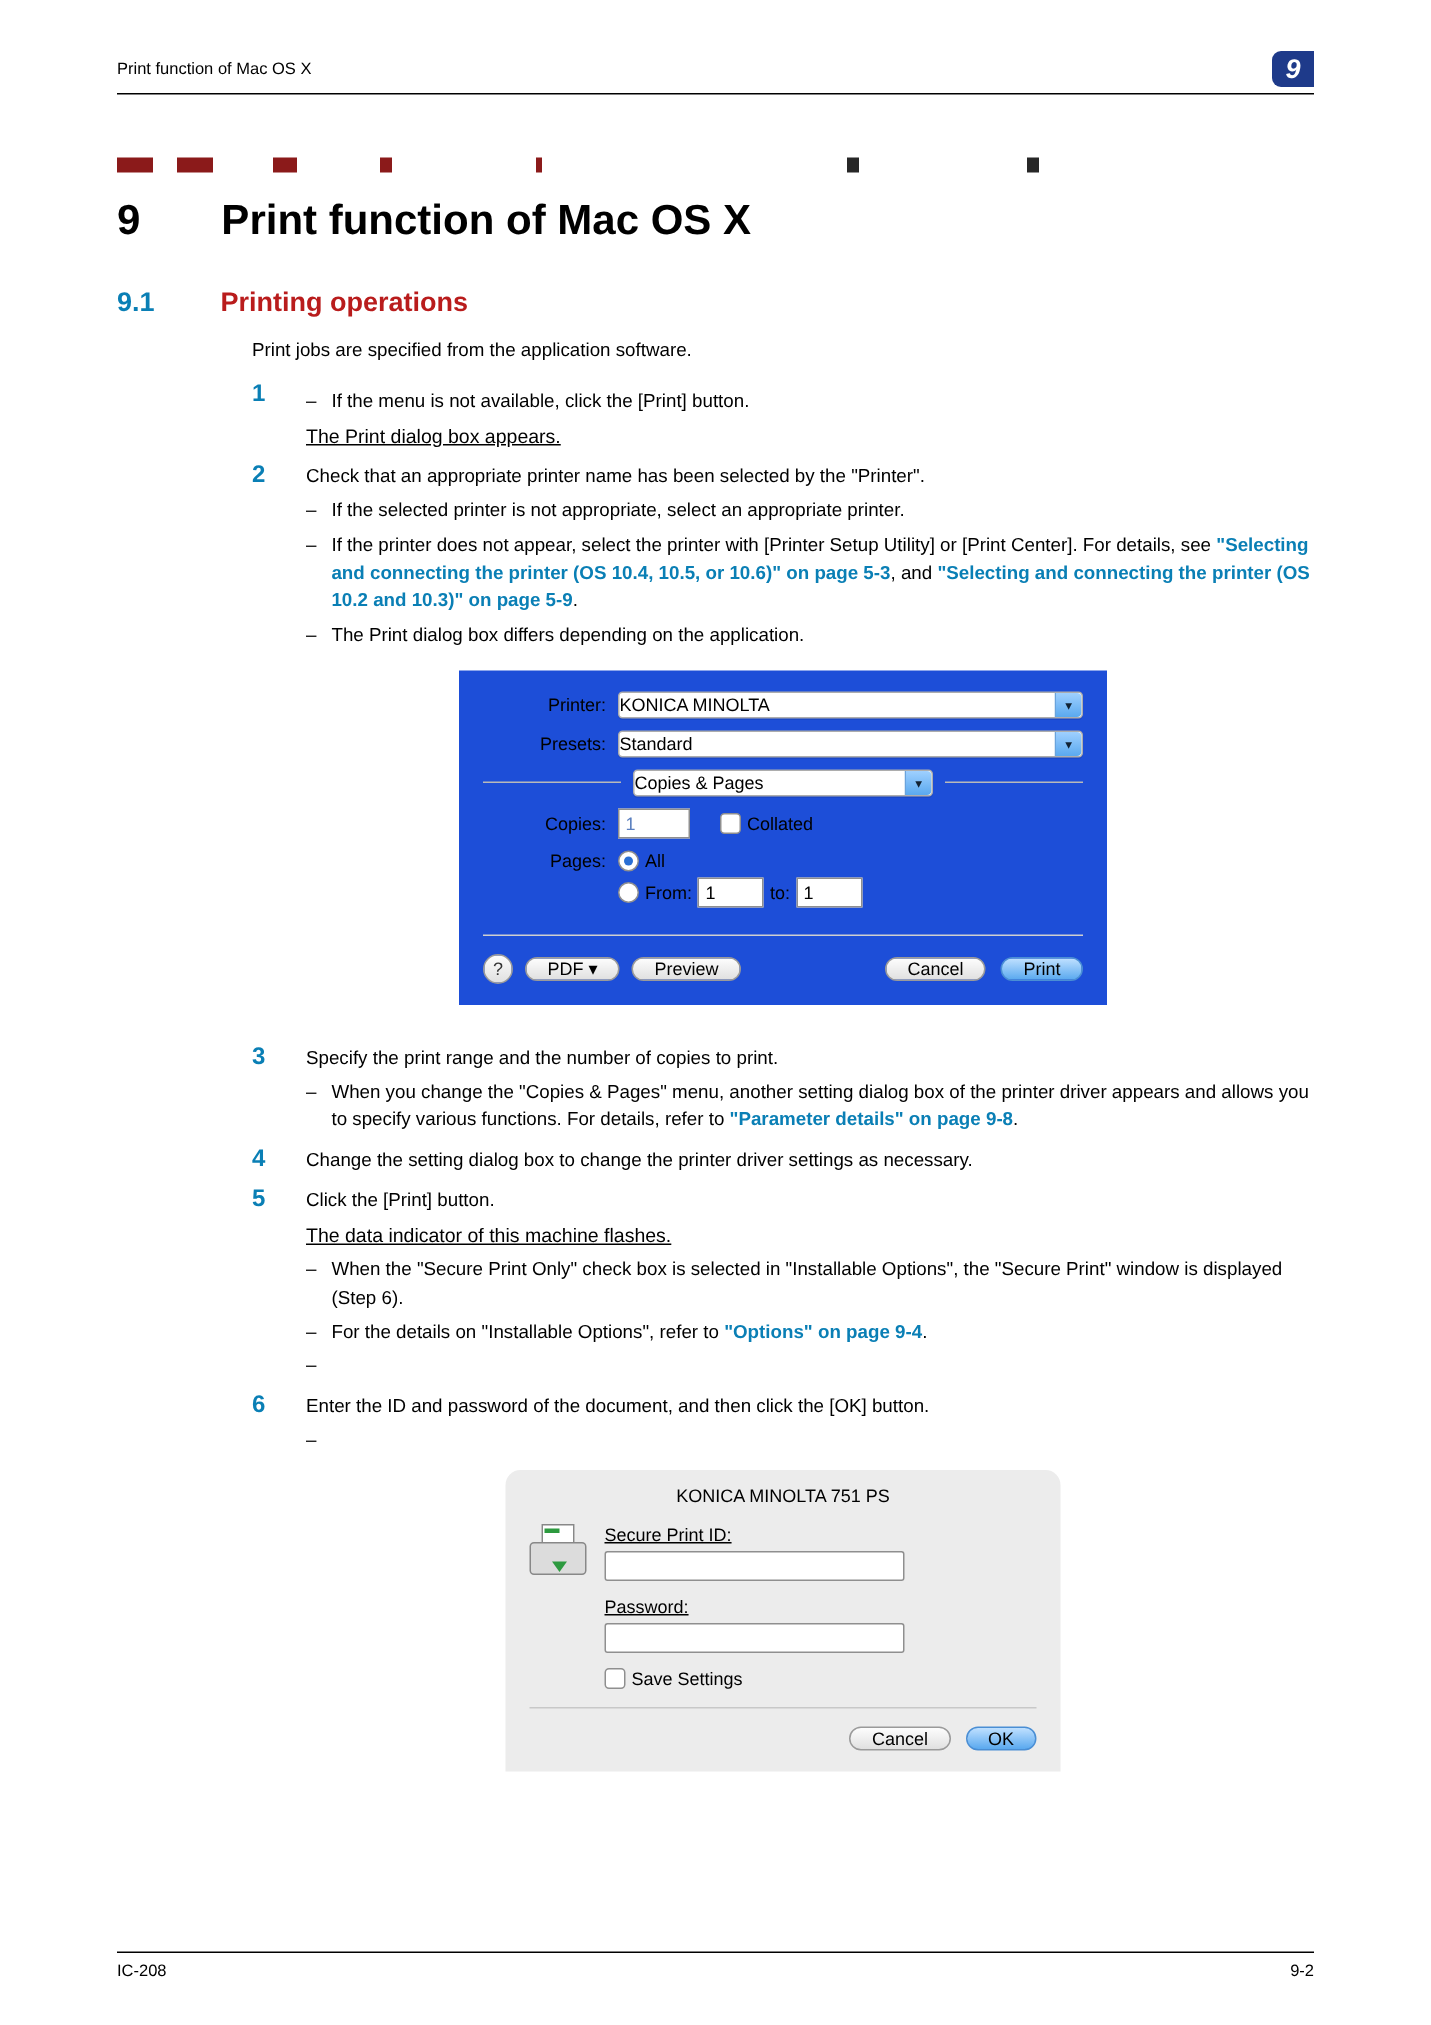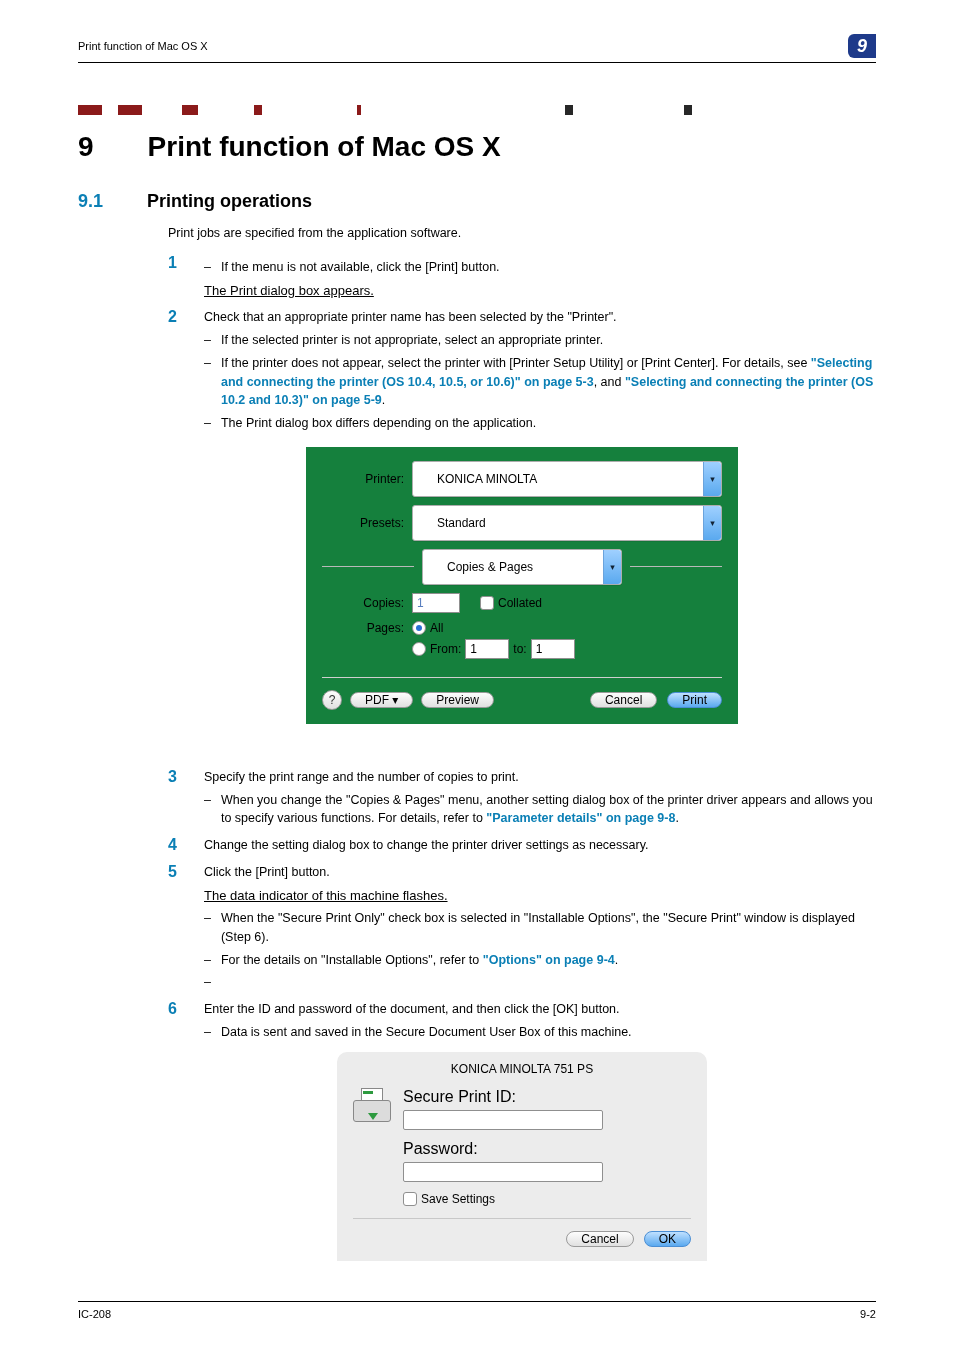--- a/index.html
+++ b/index.html
@@ -47,51 +47,51 @@
       #8B1A1A 22%, #8B1A1A 23%, #fff 23%, #fff 35%,
       #8B1A1A 35%, #8B1A1A 35.5%, #fff 35.5%, #fff 61%,
       #272727 61%, #272727 62%, #fff 62%, #fff 76%,
       #272727 76%, #272727 77%, #fff 77%, #fff 100%);
   }
   .h1-row { display: flex; align-items: baseline; gap: 54px; margin-bottom: 28px; }
   .h1-num { font-size: 28px; font-weight: bold; color: #000; }
   .h1-text { font-size: 28px; font-weight: bold; color: #000; }
   .h2-row { display: flex; align-items: center; gap: 44px; margin-bottom: 12px; }
   .h2-num { font-size: 18px; font-weight: bold; color: #0a7fb5; }
-  .h2-text { font-size: 18px; font-weight: bold; color: #000000; }
+  .h2-text { font-size: 18px; font-weight: bold; color: #b91c1c; }
   .body-indent { margin-left: 90px; }
   .body-text { font-size: 12.5px; line-height: 1.45; margin-bottom: 12px; }
   .step { display: flex; gap: 18px; margin-bottom: 8px; }
   .step-num { font-size: 16px; font-weight: bold; color: #0a7fb5; width: 18px; flex-shrink: 0; }
   .step-body { font-size: 12.5px; line-height: 1.5; flex: 1; }
   .sub-item { display: flex; gap: 10px; margin-top: 4px; font-size: 12.5px; line-height: 1.5; }
   .sub-dash { flex-shrink: 0; }
   .after-sub { margin-top: 4px; font-size: 13px; text-decoration: underline; }
   a.xref { color: #0a7fb5; font-weight: bold; text-decoration: none; }
 
   
   .mac-dialog {
-    margin: 14px auto 44px auto;
+    margin: 14px auto 26px auto;
     width: 432px;
-    background: #15803d;
+    background: #1d4ed8;
     padding: 14px 16px 14px 16px;
     font-family: "Lucida Grande", Arial, sans-serif;
     font-size: 12px;
     color: #000;
   }
   .mac-row { display: flex; align-items: center; margin-bottom: 8px; }
   .mac-label { width: 90px; text-align: right; padding-right: 8px; font-size: 12px; }
   .sel-wrap {
     flex: 1;
     display: flex; align-items: center;
     background: #fff;
     border: 1px solid #adadad;
     border-radius: 3px;
-    height: 36px;
-    padding: 0 0 0 24px;
+    height: 18px;
+    padding: 0 0 0 0;
     box-shadow: 0 1px 0 rgba(0,0,0,0.08);
   }
   .sel-wrap .sel-text { flex: 1; font-size: 12px; }
   .sel-caret {
     width: 18px; height: 100%;
     background: linear-gradient(#9fd0ff,#5aa9ef);
     border-left: 1px solid #6aa3dc;
     border-top-right-radius: 3px;
     border-bottom-right-radius: 3px;
     display: flex; align-items: center; justify-content: center;
@@ -152,21 +152,21 @@
   .dlg2-body { display: flex; gap: 12px; }
   .printer-icon {
     width: 38px; height: 34px; position: relative; flex-shrink: 0;
   }
   .printer-icon .pbody { position:absolute; bottom:0; left:0; width:38px; height:22px; background:#dcdcdc; border:1px solid #888; border-radius:3px;}
   .printer-icon .psheet { position:absolute; top:0; left:8px; width:22px; height:16px; background:#fff; border:1px solid #888;}
   .printer-icon .pbar { position:absolute; top:3px; left:10px; width:10px; height:3px; background:#2d9a3f;}
   .printer-icon .parrow { position:absolute; bottom:2px; left:15px; width:0; height:0;
     border-left:5px solid transparent; border-right:5px solid transparent; border-top:7px solid #2d9a3f; }
   .dlg2-fields { flex:1; }
-  .dlg2-fields .fld-label { font-size:16px; margin-bottom:4px; }
+  .dlg2-fields .fld-label { font-size:12px; margin-bottom:4px;text-decoration:underline; }
   .dlg2-fields .txt {
     width: 200px; height:20px; border:1px solid #8f8f8f; background:#fff; border-radius:2px; margin-bottom:10px;
   }
   .dlg2-sep { height:1px; background:#c8c8c8; margin: 12px 0; }
   .dlg2-btns { display:flex; justify-content:flex-end; gap:10px; }
 
   .footer {
     position: absolute; bottom: 30px; left: 78px; right: 78px;
     border-top: 1px solid #000; padding-top: 6px;
     display:flex; justify-content: space-between; font-size: 11px;
@@ -332,21 +332,20 @@
         </div>
       </div>
     </div>
 
     <div class="step">
       <div class="step-num">6</div>
       <div class="step-body">
         <span>Enter the ID and password of the document, and then click the [OK] button.</span>
         <div class="sub-item">
             <span class="sub-dash">–</span>
-            <span>Data is sent and saved in the Secure Document User Box of this machine.</span>
           </div>
       </div>
     </div>
 
     <div class="mac-dialog2">
       <div class="dlg2-title">KONICA MINOLTA 751 PS</div>
       <div class="dlg2-body">
         <div class="printer-icon">
           <div class="psheet"></div>
             <div class="pbar"></div>

